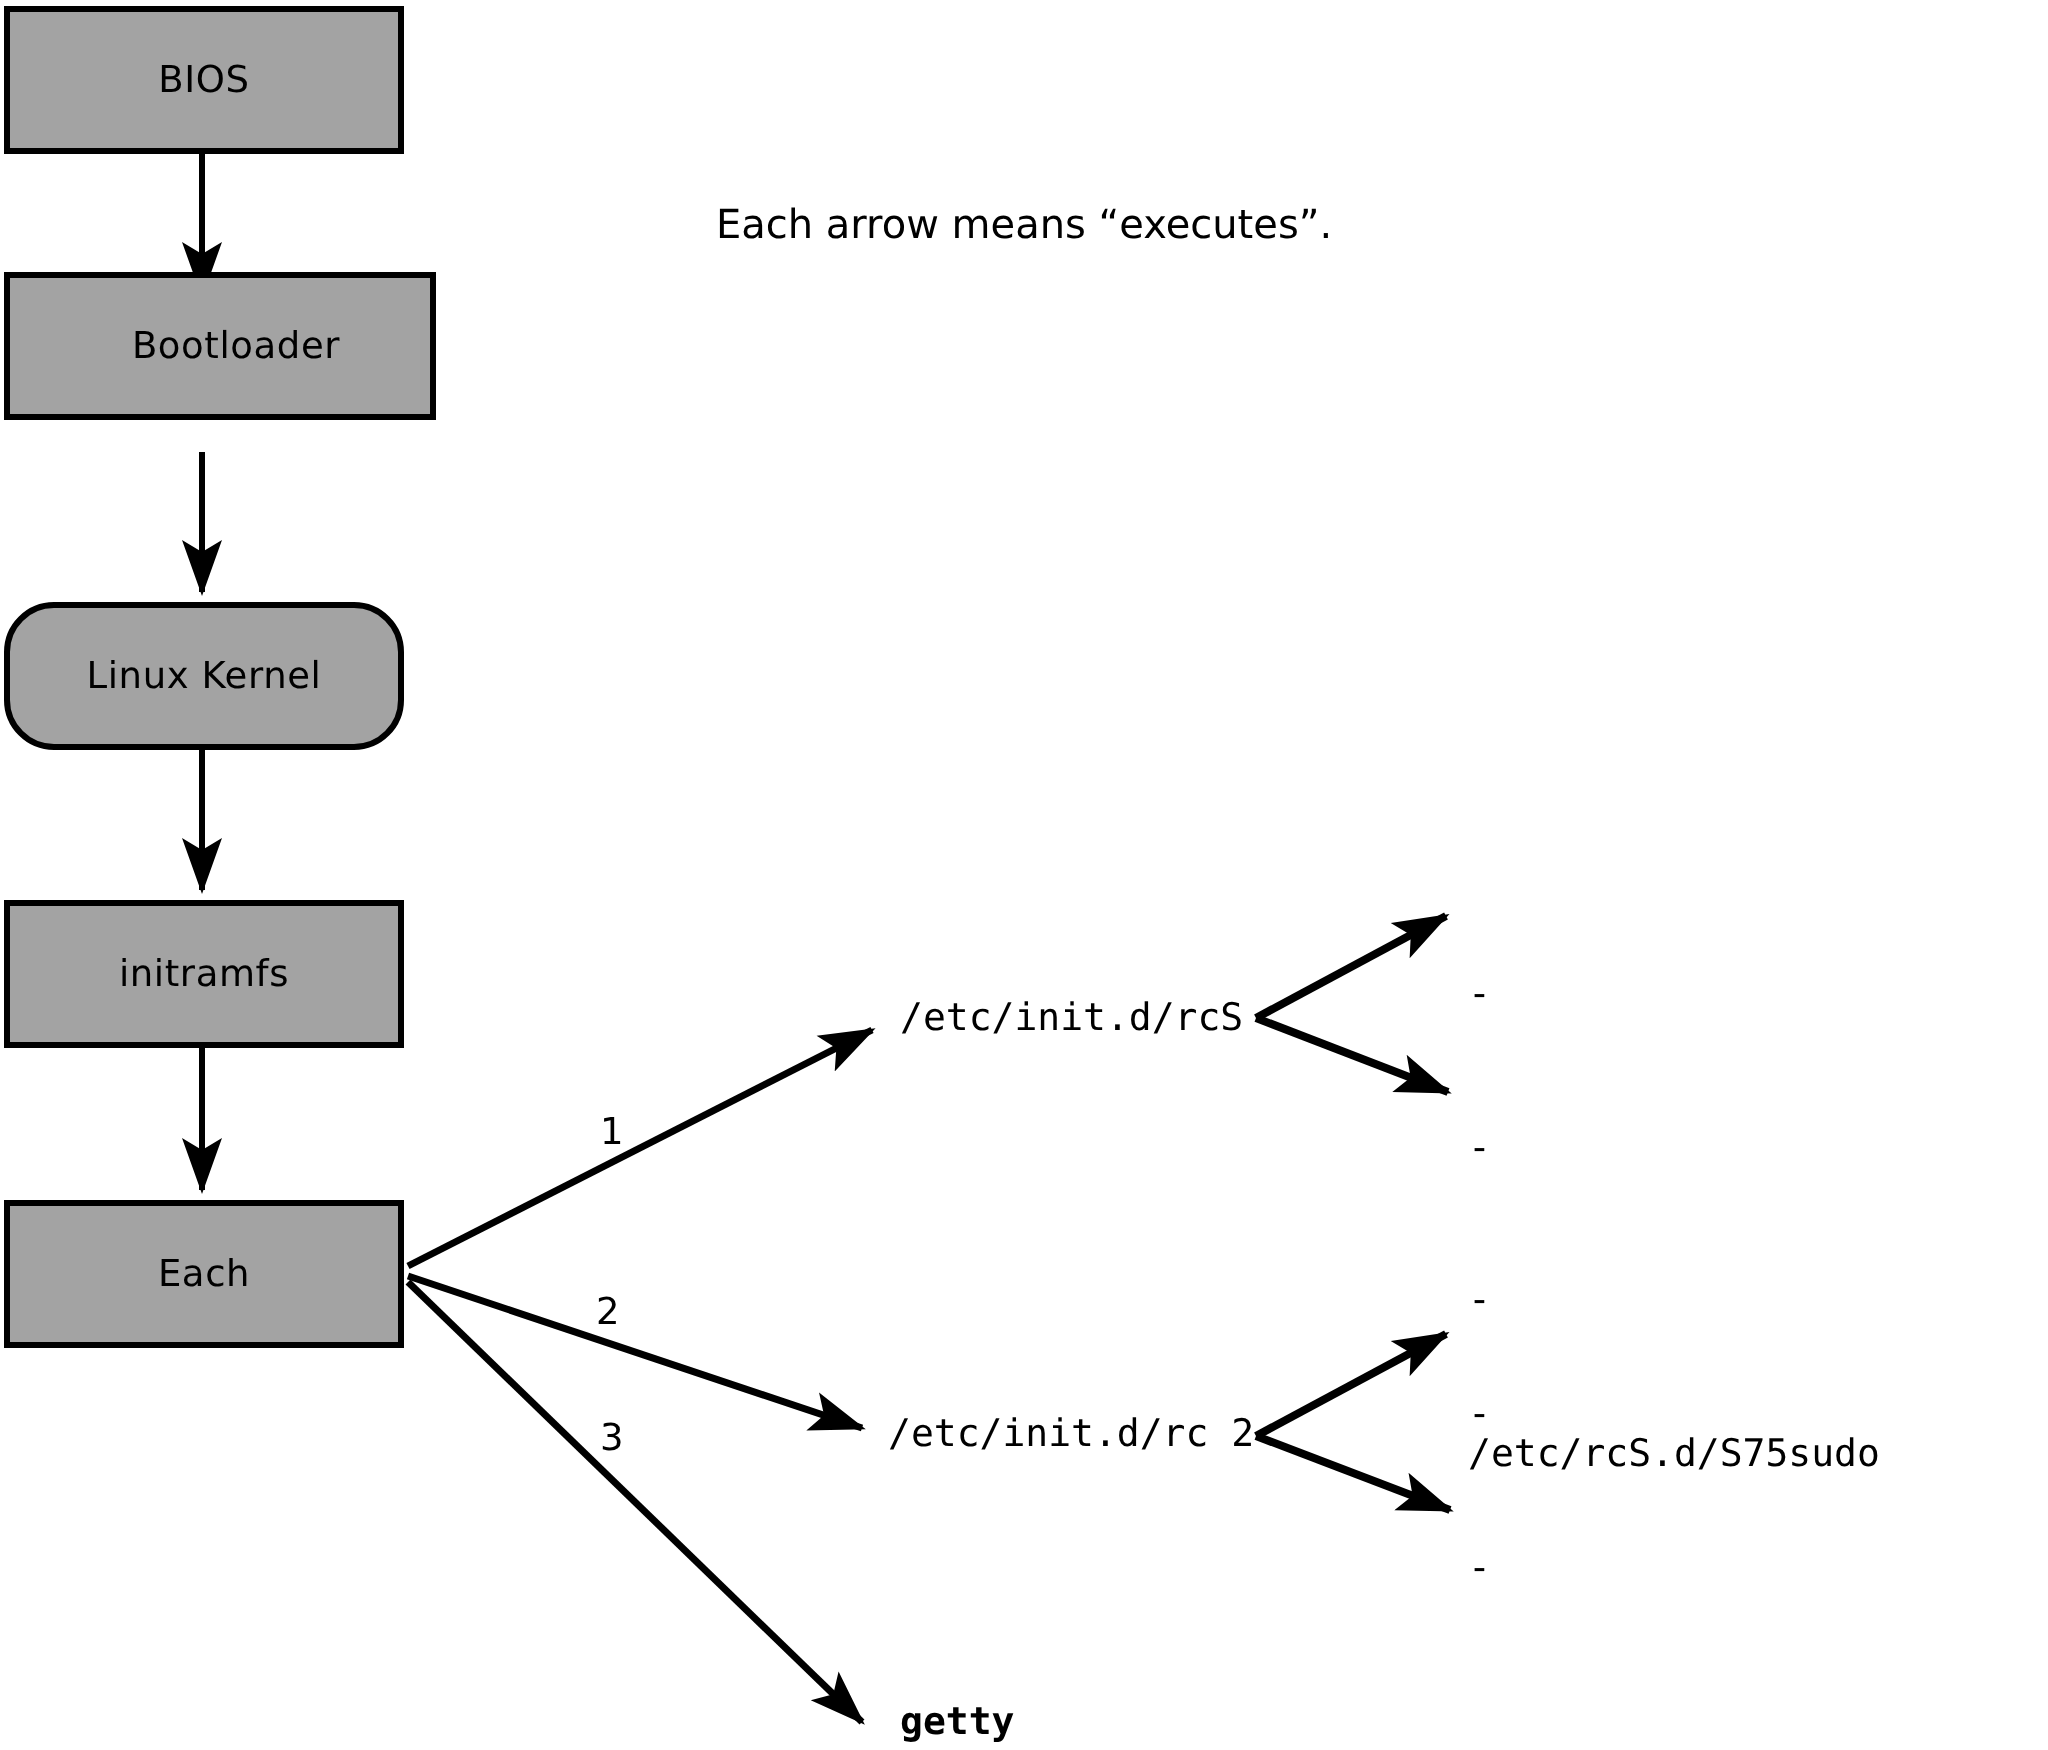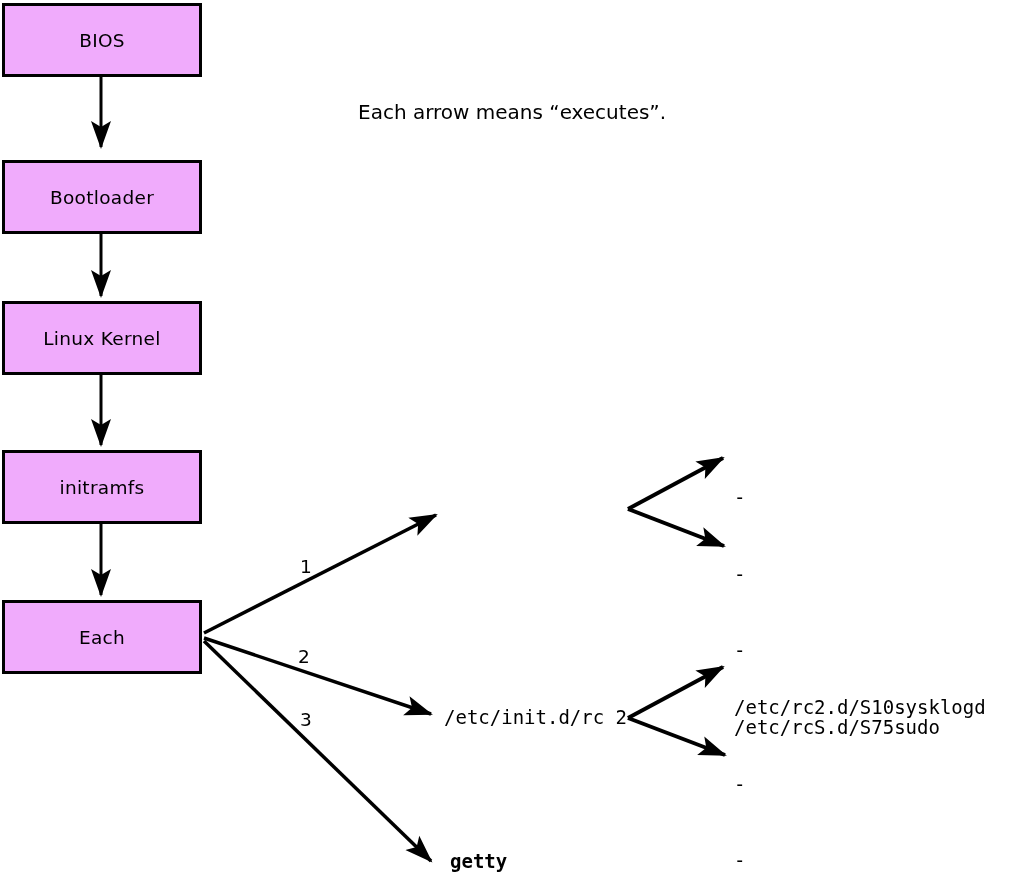--- a/index.html
+++ b/index.html
@@ -15,30 +15,30 @@
     overflow: hidden;
     font-family: "DejaVu Sans", "Liberation Sans", sans-serif;
     color: #000000;
   }
   .flow-box {
     position: absolute;
     left: 2px;
     width: 194px;
     height: 68px;
     border: 3px solid #000000;
-    background: #f0abfc;
+    background: #a3a3a3;
     display: flex;
     align-items: center;
     justify-content: center;
     font-size: 18.5px;
     letter-spacing: 0.3px;
   }
   #box-bios       { top: 3px; }
-  #box-bootloader { top: 160px; }
-  #box-kernel     { top: 301px; }
+  #box-bootloader { top: 136px; padding-left: 16px; }
+  #box-kernel     { top: 301px; border-radius: 25px; }
   #box-initramfs  { top: 450px; }
   #box-init       { top: 600px; }
 
   #arrow-layer {
     position: absolute;
     left: 0; top: 0;
     width: 1024px;
     height: 875px;
   }
 
@@ -124,31 +124,31 @@
   <div class="flow-box" id="box-init">
     <span>Each</span>
   </div>
 
   <div class="caption">Each arrow means “executes”.</div>
 
   <div class="edge-num" id="edge-num-1">1</div>
   <div class="edge-num" id="edge-num-2">2</div>
   <div class="edge-num" id="edge-num-3">3</div>
 
+  <div class="target-label mono" id="target-rcS">/etc/init.d/rcS</div>
   <div class="target-label mono" id="target-rc2">/etc/init.d/rc 2</div>
   <div class="target-label mono" id="target-getty">getty</div>
 
   <div class="script-list mono" id="list-rcS">
     <div class="line">-</div>
     <div class="line">-</div>
     <div class="line">-</div>
     <div class="line">/etc/rcS.d/S75sudo</div>
   </div>
 
   <div class="script-list mono" id="list-rc2">
-    <div class="line">/etc/rc2.d/S10sysklogd</div>
     <div class="line">-</div>
     <div class="line">-</div>
     
     
   </div>
 
 </div>
 
 </body></html>

